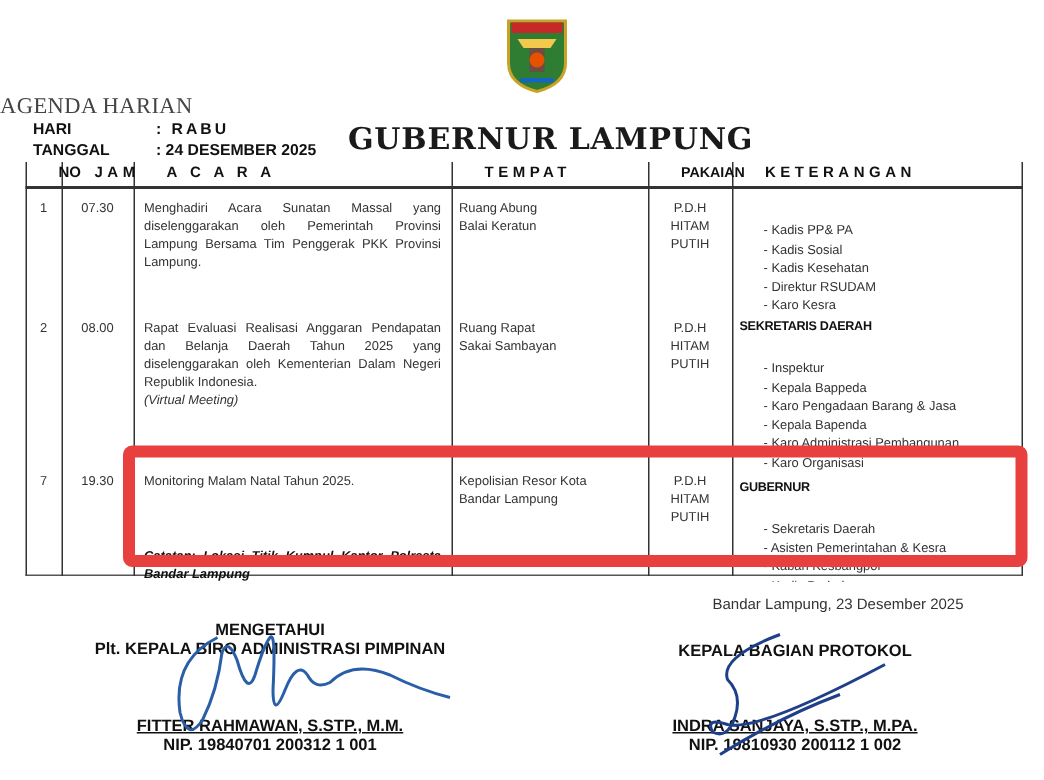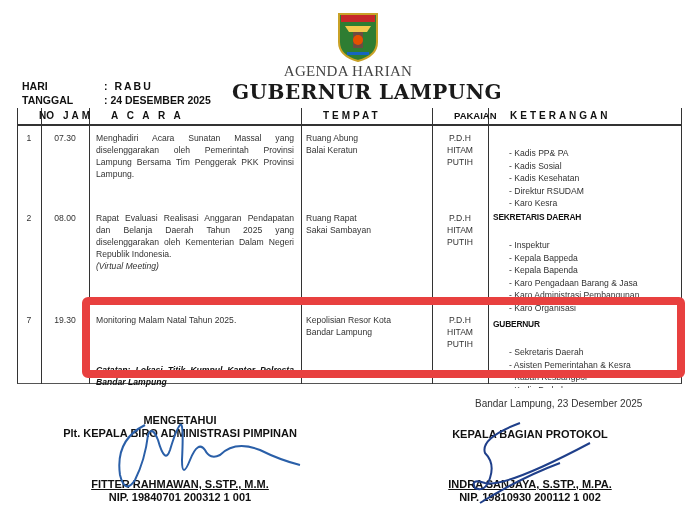--- a/index.html
+++ b/index.html
@@ -6,21 +6,21 @@
     body {
       width: 696px; height: 520px; position: relative; overflow: hidden;
       background: #ffffff; color: #222;
       font-family: "Liberation Sans", "DejaVu Sans", sans-serif;
     }
     .abs { position: absolute; }
     
     .logo { left: 337px; top: 12px; width: 42px; height: 50px; }
     
     .agenda-title {
-      left: 0; width: 696px; top: 63px; text-align: center;
+      left: 0; width: 696px; top: 63px; 
       font-family: "Liberation Serif", "DejaVu Serif", serif;
       font-size: 15px; color: #444; letter-spacing: 0.3px;
     }
     .main-title {
       left: 232px; top: 80px;
       font-family: "DejaVu Serif", "Liberation Serif", serif;
       font-size: 20px; font-weight: bold; color: #1a1a1a; letter-spacing: 0.5px;
     }
     .meta { font-size: 10.5px; font-weight: bold; color: #111; }
     .meta-label { left: 22px; }
@@ -138,22 +138,22 @@
   <div class="cell center" style="left:432px;top:212px;width:56px">
     <div>P.D.H</div>
     <div>HITAM</div>
     <div>PUTIH</div>
   </div>
   <div class="cell" style="left:493px;top:211px;width:186px">
     <div class="ket-head">SEKRETARIS DAERAH</div>
     <ul class="ket">
       <li>Inspektur</li>
       <li>Kepala Bappeda</li>
+      <li>Karo Pengadaan Barang &amp; Jasa</li>
       <li>Kepala Bapenda</li>
-      <li>Karo Pengadaan Barang &amp; Jasa</li>
       <li>Karo Administrasi Pembangunan</li>
       <li>Karo Organisasi</li>
     </ul>
   </div>
 </div>
 
 <div>
   <div class="cell center" style="left:17px;top:314px;width:24px">7</div>
   <div class="cell center" style="left:41px;top:314px;width:48px">19.30</div>
   <div class="cell just" style="left:96px;top:314px;width:198px">

